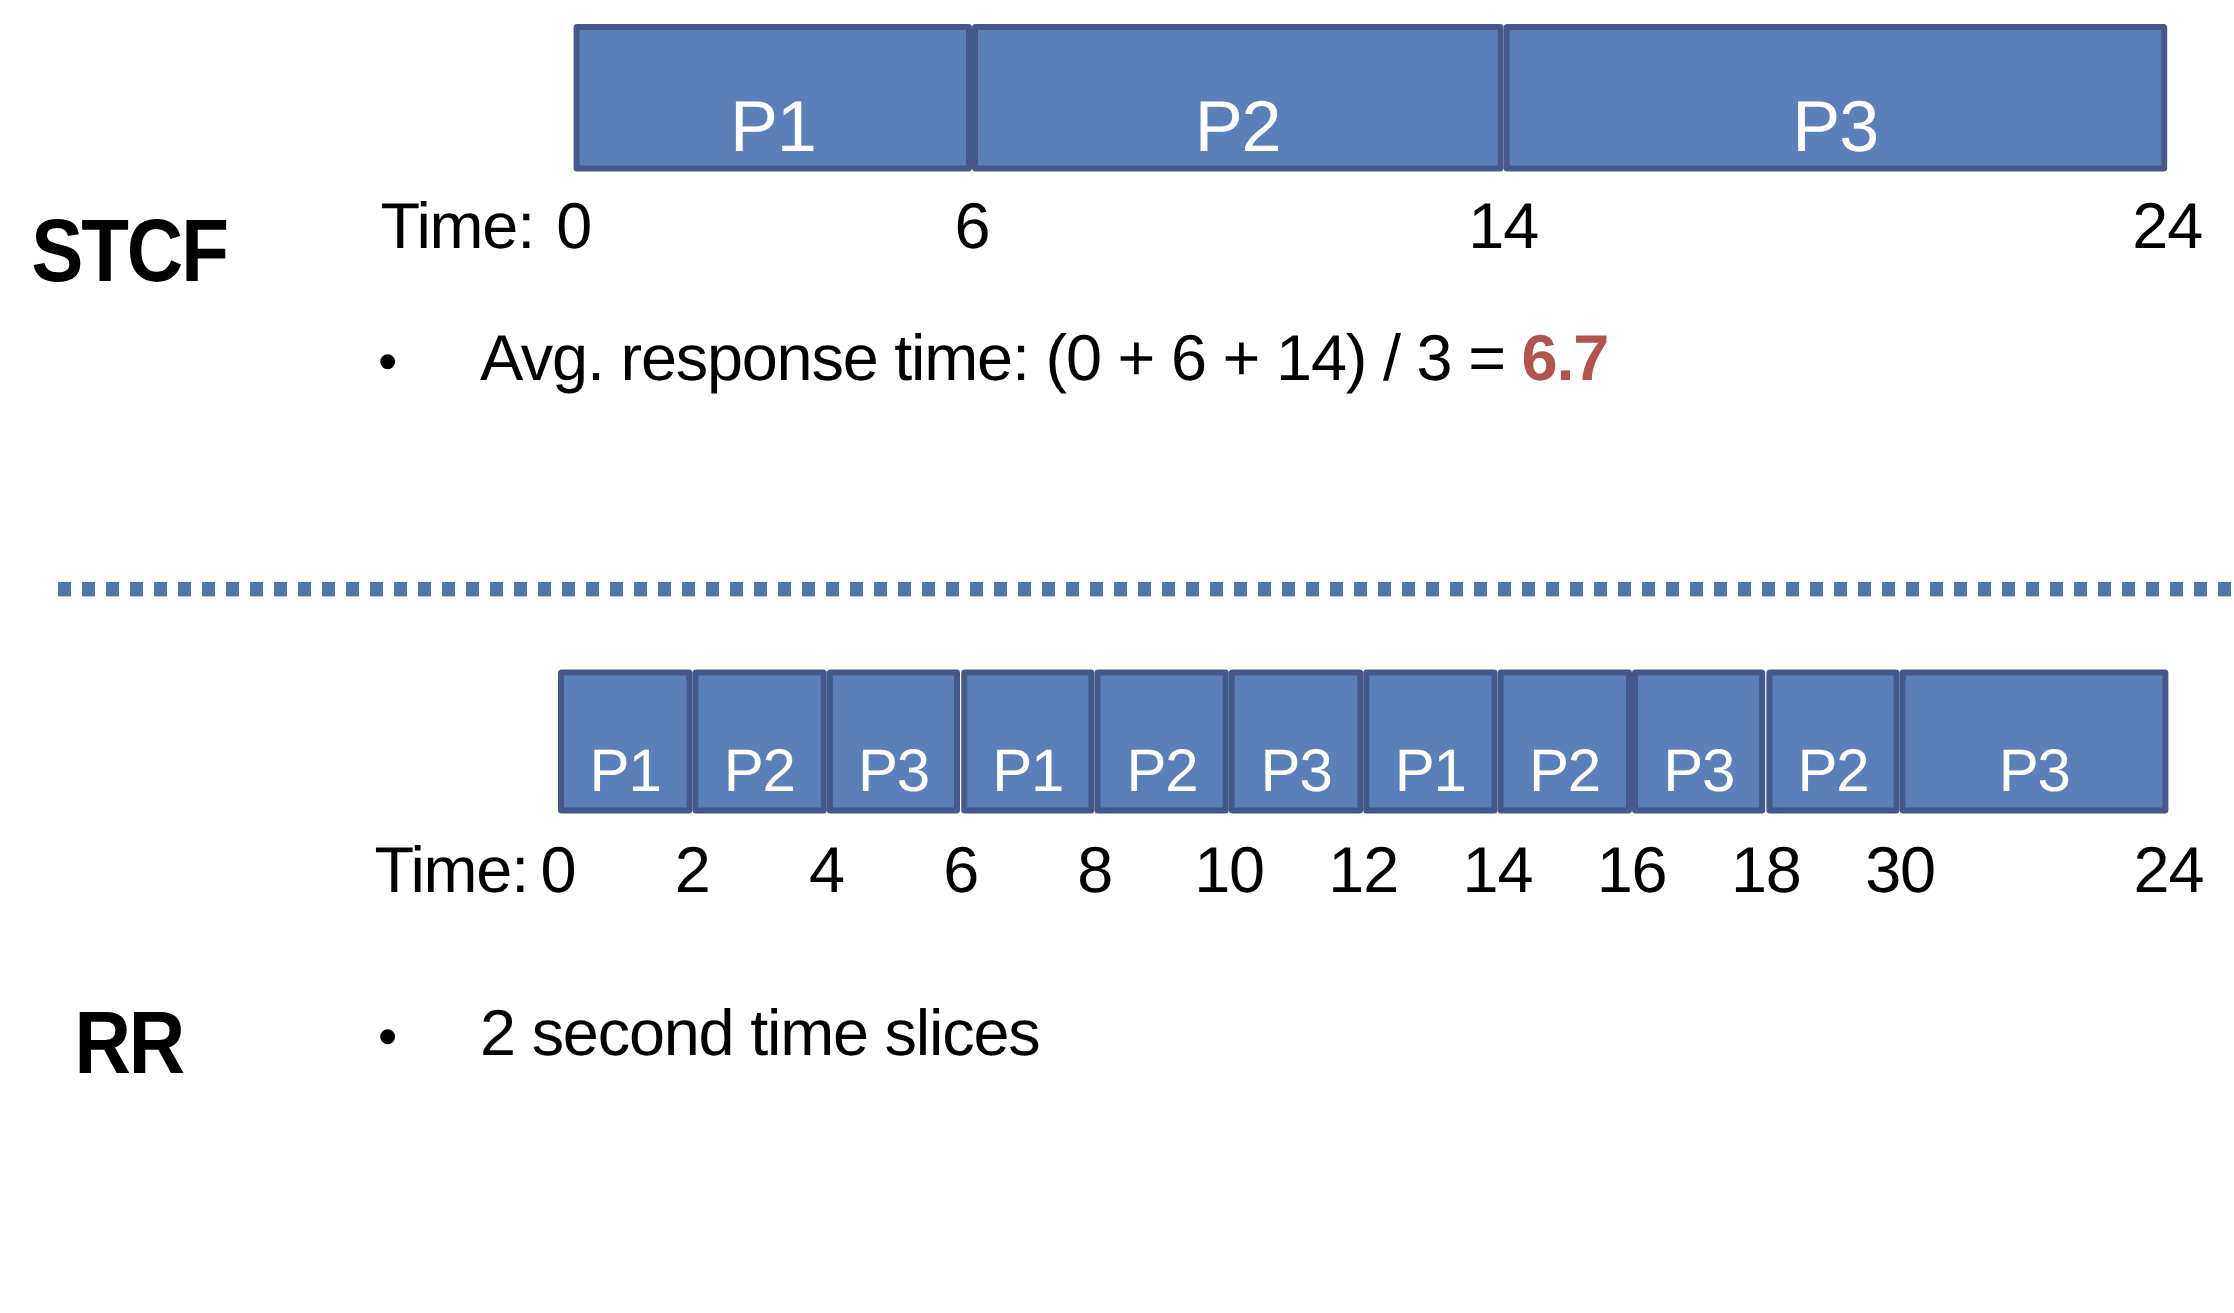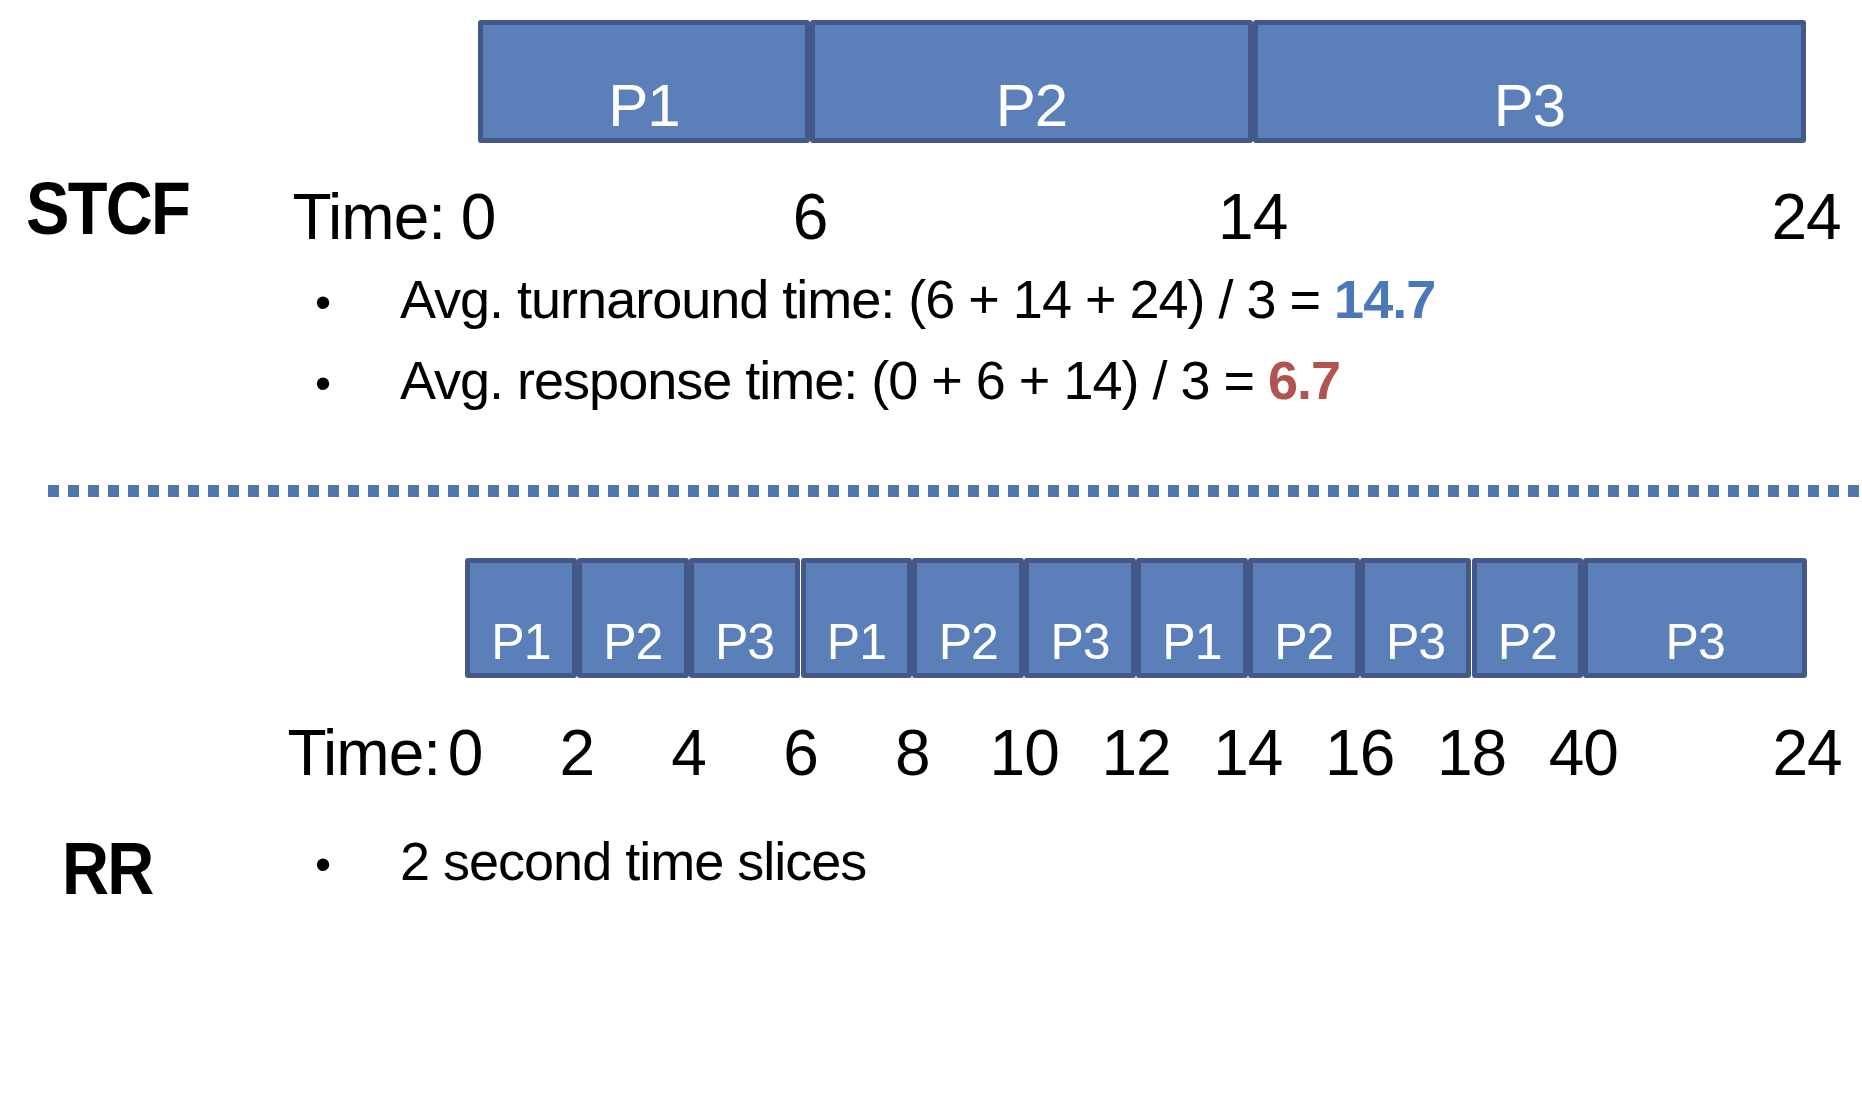--- a/index.html
+++ b/index.html
@@ -41,24 +41,23 @@
     letter-spacing: -1px;
     margin-top: 48px;
   }
   #gantt-stcf .seg span { font-size: 60px; }
   #gantt-rr   .seg span { font-size: 50px; }
 
   
   .tickrow {
     position: absolute;
     height: 58px;
-    font-size: 64px;
+    font-size: 54px;
     line-height: 58px;
     letter-spacing: -1px;
-    margin-top: 28px;
   }
   #ticks-stcf { left: 478px; top: 160px; width: 1328px; }
   #ticks-rr   { left: 465px; top: 696px; width: 1342px; }
 
   .tick {
     position: absolute;
     transform: translateX(-50%);
     white-space: nowrap;
   }
   .time-prefix {
@@ -140,21 +139,20 @@
       </div>
     <div class="tickrow" id="ticks-stcf">
       <span class="time-prefix">Time:</span>
     <span class="tick" style="left: 0%;">0</span>
         <span class="tick" style="left: 25%;">6</span>
         <span class="tick" style="left: 58.3333%;">14</span>
         <span class="tick" style="left: 100%;">24</span>
       </div>
     <div class="sec-label" id="label-stcf">STCF</div>
     <div class="bullets" id="bullets-stcf">
-        <div class="bullet-line"><span class="dot">•</span><span>Avg. turnaround time: (6 + 14 + 24) / 3 = </span><span class="val blue">14.7</span></div>
         <div class="bullet-line"><span class="dot">•</span><span>Avg. response time: (0 + 6 + 14) / 3 = </span><span class="val red">6.7</span></div>
       </div>
   </section>
 
   <div class="divider"></div>
 
   <section>
     <div class="gantt" id="gantt-rr">
         <div class="seg" style="left: 0%; width: 8.33333%;">
           <span>P1</span>
@@ -195,21 +193,21 @@
     <span class="tick" style="left: 0%;">0</span>
         <span class="tick" style="left: 8.33333%;">2</span>
         <span class="tick" style="left: 16.6667%;">4</span>
         <span class="tick" style="left: 25%;">6</span>
         <span class="tick" style="left: 33.3333%;">8</span>
         <span class="tick" style="left: 41.6667%;">10</span>
         <span class="tick" style="left: 50%;">12</span>
         <span class="tick" style="left: 58.3333%;">14</span>
         <span class="tick" style="left: 66.6667%;">16</span>
         <span class="tick" style="left: 75%;">18</span>
-        <span class="tick" style="left: 83.3333%;">40</span>
+        <span class="tick" style="left: 83.3333%;">30</span>
         <span class="tick" style="left: 100%;">24</span>
       </div>
     <div class="sec-label" id="label-rr">RR</div>
     <div class="bullets" id="bullets-rr">
         <div class="bullet-line"><span class="dot">•</span><span>2 second time slices</span></div>
       </div>
   </section>
 
 </div>
 

